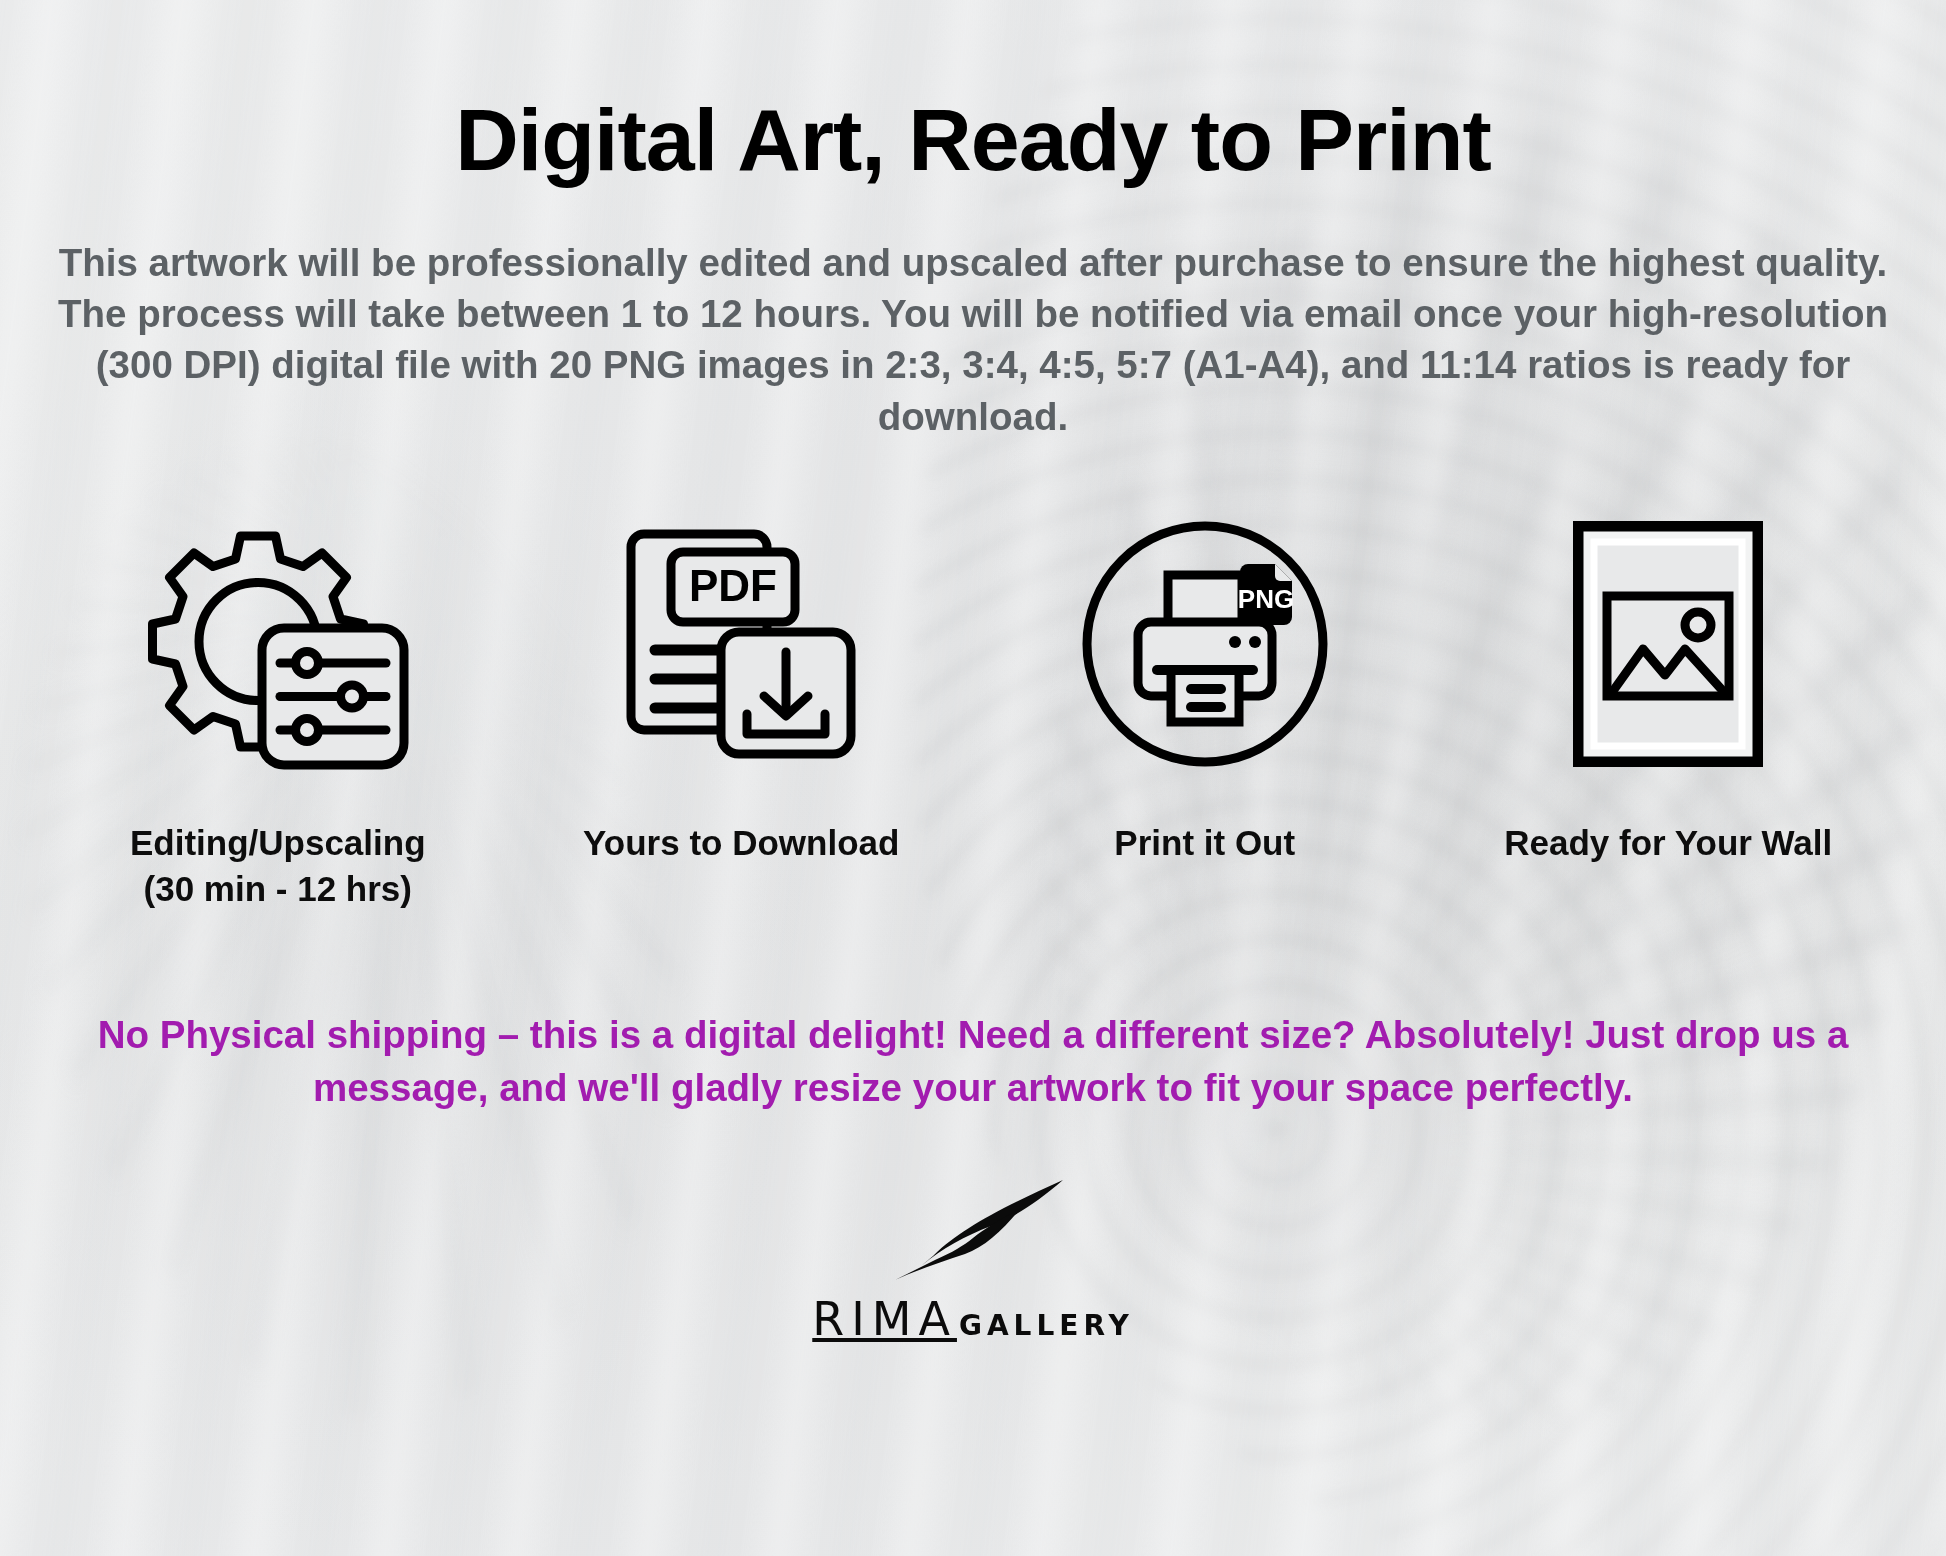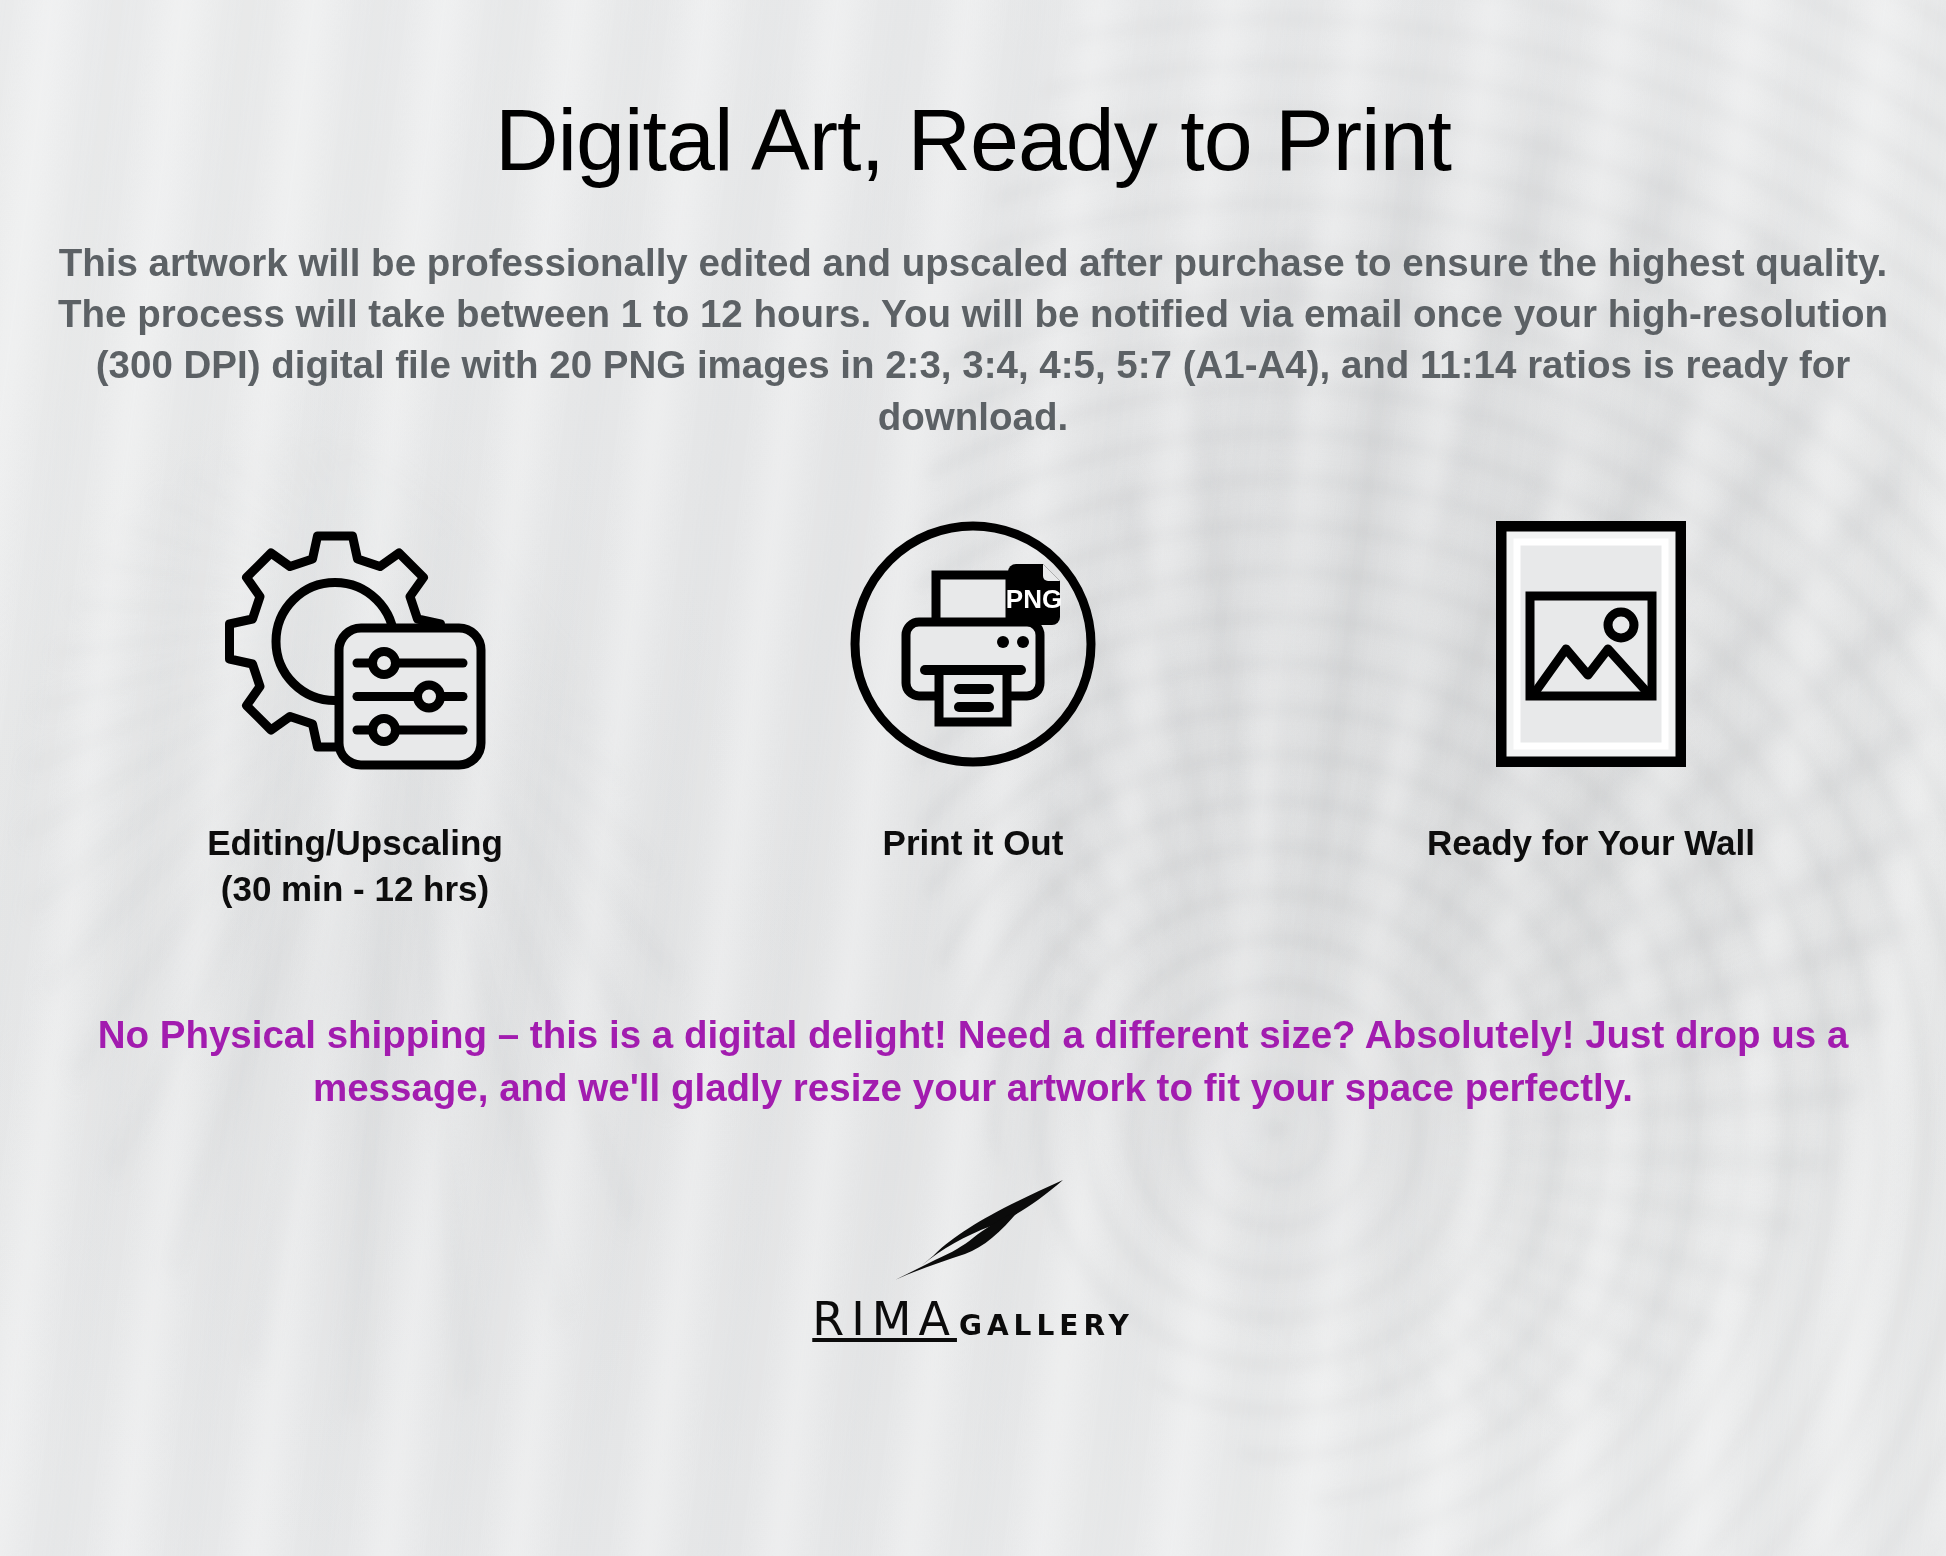--- a/index.html
+++ b/index.html
@@ -90,21 +90,21 @@
   .page {
     position: relative;
     width: 1946px;
     height: 1556px;
     padding: 0 46px;
   }
 
   .title {
     text-align: center;
     font-size: 88px;
-    font-weight: 400;
+    font-weight: 700;
     letter-spacing: -1px;
     color: #000000;
     padding-top: 92px;
     line-height: 1.08;
   }
 
   .intro {
     margin: 50px auto 16px;
     max-width: 1830px;
     text-align: center;
@@ -215,20 +215,41 @@
             <circle cx="160" cy="145" r="11.5" fill="#e8e9ea" stroke="#000" stroke-width="9"></circle>
             <circle cx="205" cy="178.5" r="11.5" fill="#e8e9ea" stroke="#000" stroke-width="9"></circle>
             <circle cx="160" cy="212" r="11.5" fill="#e8e9ea" stroke="#000" stroke-width="9"></circle>
           </g>
         </svg>
       </div>
       <div class="cap">Editing/Upscaling
 (30 min - 12 hrs)</div>
     </div>
 
+    <div class="feature">
+      <div class="art">
+        <svg width="232" height="232" viewBox="0 0 232 232" fill="none" aria-hidden="true">
+          <rect x="6" y="6" width="136" height="196" rx="13" fill="#e8e9ea" stroke="#000" stroke-width="9"></rect>
+          <g stroke="#000" stroke-width="11" stroke-linecap="round">
+            <line x1="30" y1="122" x2="102" y2="122"></line>
+            <line x1="30" y1="151" x2="102" y2="151"></line>
+            <line x1="30" y1="180" x2="102" y2="180"></line>
+          </g>
+          <rect x="46" y="24" width="124" height="70" rx="12" fill="#e8e9ea" stroke="#000" stroke-width="9"></rect>
+          <text x="108" y="73" text-anchor="middle" font-family="'Liberation Sans', sans-serif" font-size="44" font-weight="700" fill="#000">PDF</text>
+          <rect x="96" y="104" width="130" height="122" rx="18" fill="#e8e9ea" stroke="#000" stroke-width="9"></rect>
+          <g stroke="#000" stroke-width="9" stroke-linecap="round" stroke-linejoin="round" fill="none">
+            <line x1="161" y1="124" x2="161" y2="186"></line>
+            <polyline points="139,168 161,188 183,168"></polyline>
+            <polyline points="122,186 122,206 200,206 200,186"></polyline>
+          </g>
+        </svg>
+      </div>
+      <div class="cap">Yours to Download</div>
+    </div>
 
     <div class="feature">
       <div class="art">
         <svg width="252" height="252" viewBox="0 0 252 252" fill="none" aria-hidden="true">
           <circle cx="126" cy="126" r="118" fill="none" stroke="#000" stroke-width="9"></circle>
           <rect x="89" y="57" width="74" height="50" fill="#e8e9ea" stroke="#000" stroke-width="9"></rect>
           <rect x="59" y="104" width="134" height="74" rx="13" fill="#e8e9ea" stroke="#000" stroke-width="9"></rect>
           <circle cx="156" cy="124" r="6" fill="#000"></circle>
           <circle cx="176" cy="124" r="6" fill="#000"></circle>
           <rect x="92" y="152" width="68" height="52" fill="#e8e9ea" stroke="#000" stroke-width="9"></rect>

